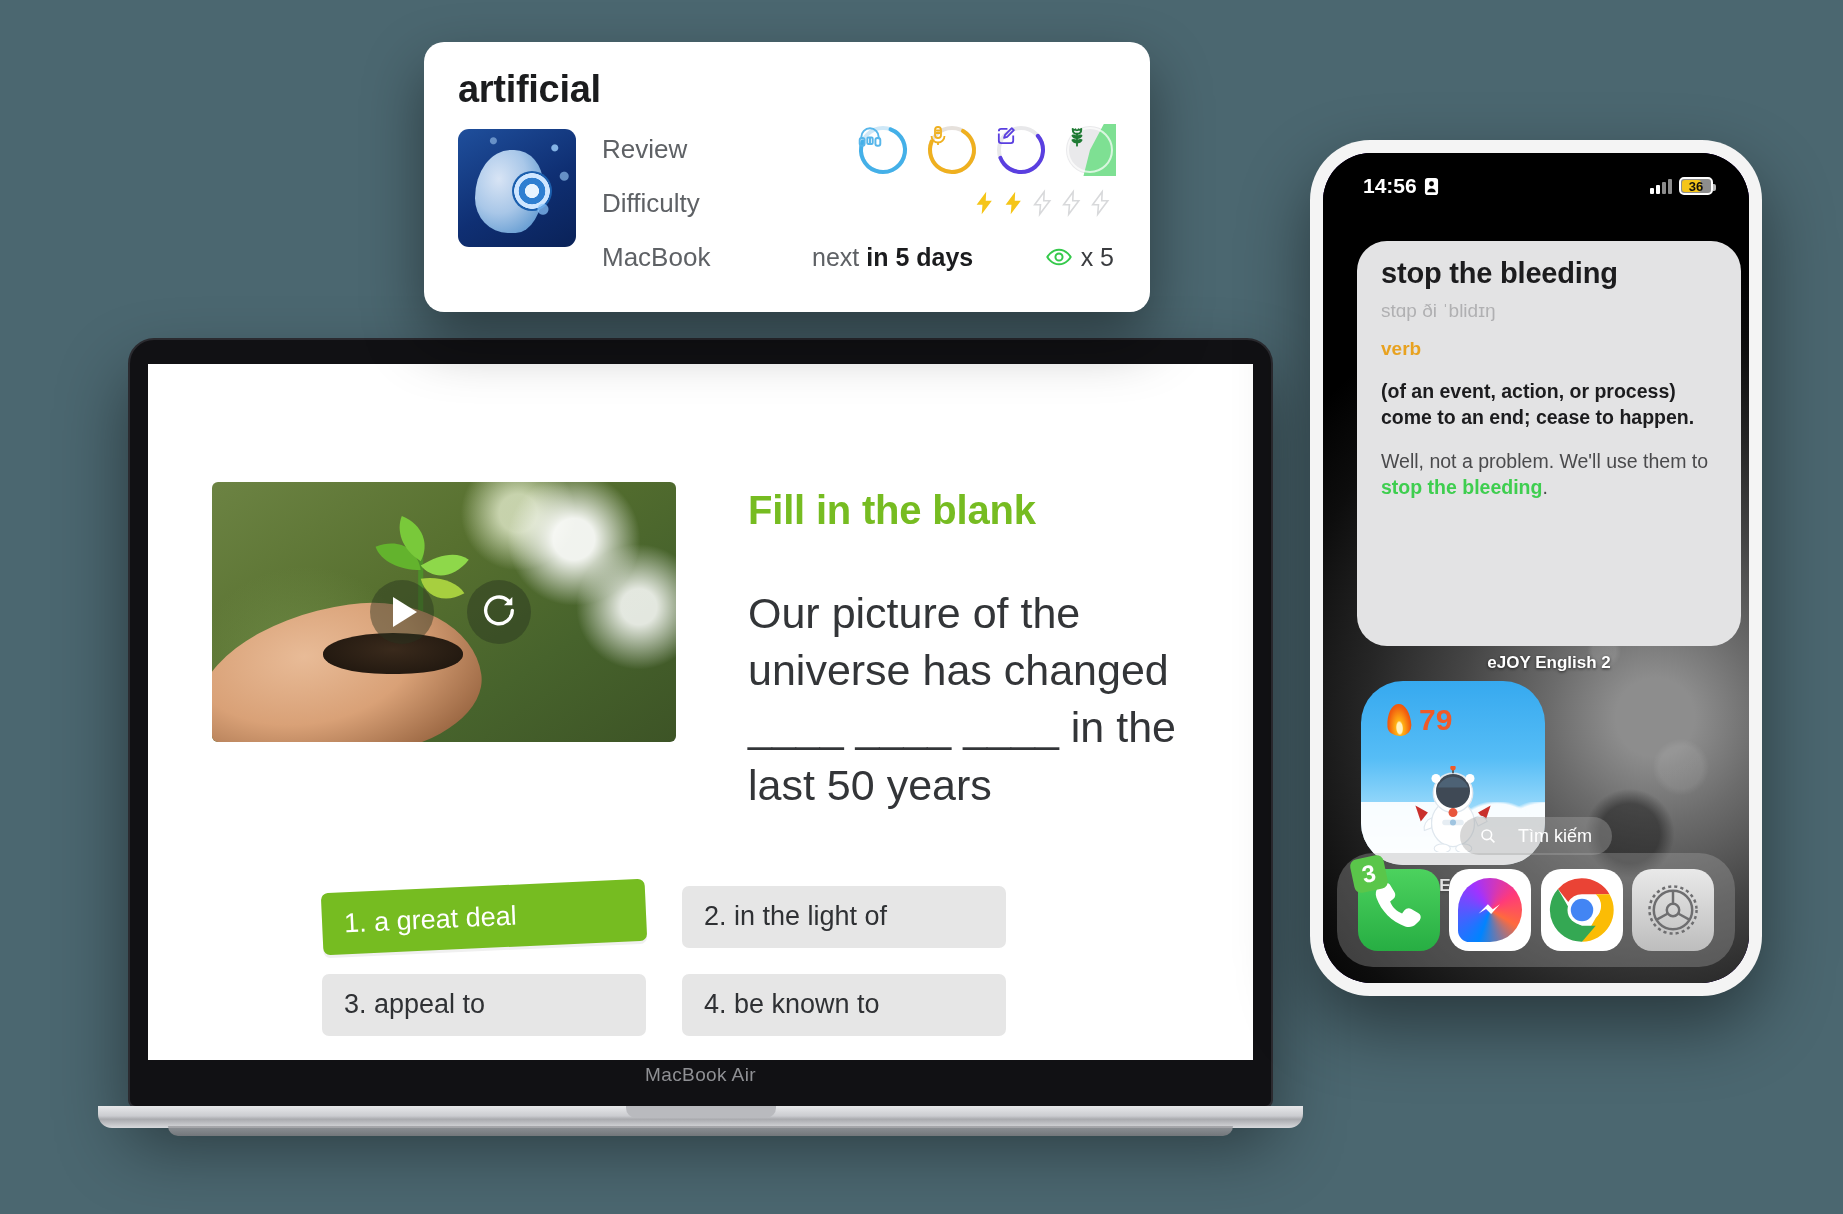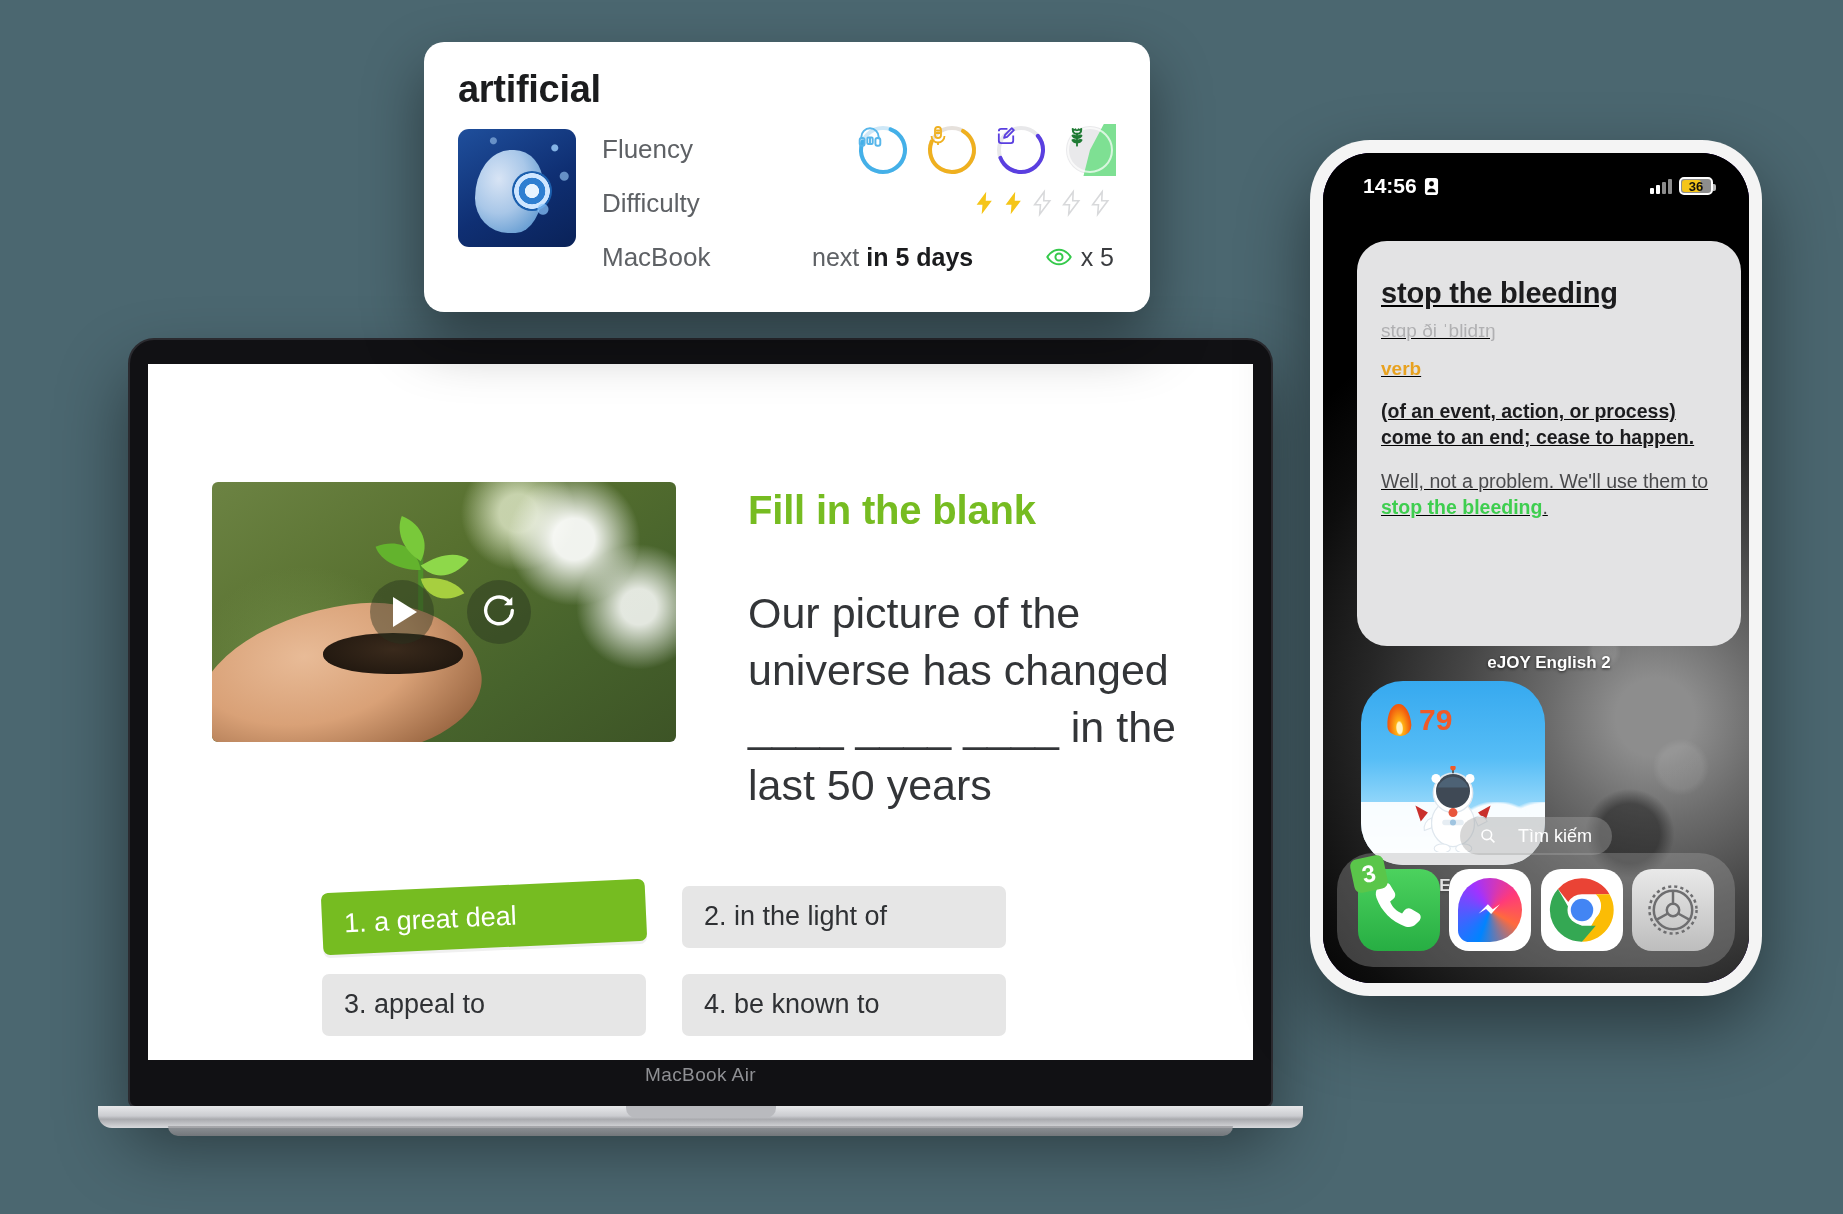--- a/index.html
+++ b/index.html
@@ -205,23 +205,22 @@
     background: #f5c518; border-radius: 3px;
   }
   .batt span { position: relative; font-size: 13px; color: #111; font-weight: 700; }
   .batt::after {
     content: ""; position: absolute; right: -5px; top: 5px; width: 3px; height: 7px;
     background: #b9b9b9; border-radius: 0 2px 2px 0;
   }
 
   .ip-widget {
     position: absolute; left: 34px; top: 88px; width: 384px; height: 405px;
-    background: #e3e3e4; border-radius: 30px; padding: 36px 24px;
+    background: #e3e3e4; border-radius: 30px; padding: 16px 24px;
     z-index: 3;
-    text-decoration: underline;
   }
   .w-word { font-size: 29px; font-weight: 700; color: #1c1c1e; letter-spacing: -.2px; }
   .w-ipa { margin-top: 10px; font-size: 19px; color: #b0b0b2; }
   .w-pos { margin-top: 16px; font-size: 19px; font-weight: 700; color: #e8a220; }
   .w-def { margin-top: 18px; font-size: 19.5px; line-height: 1.34; color: #1c1c1e; font-weight: 700; }
   .w-ex { margin-top: 18px; font-size: 19.5px; line-height: 1.34; color: #4a4a4c; }
   .w-ex .hl { color: #3ece4f; font-weight: 700; }
   .w-caption {
     position: absolute; left: 34px; top: 500px; width: 384px; text-align: center;
     color: #fff; font-size: 17px; font-weight: 600; z-index: 3;
@@ -415,21 +414,21 @@
 
     <div class="fc-body">
       <div class="fc-thumb">
         <div class="head"></div>
           <div class="gear"></div>
           <div class="dots"></div>
       </div>
       <div class="fc-rows">
 
         <div class="fc-row">
-          <span class="fc-label">Fluency</span>
+          <span class="fc-label">Review</span>
         </div>
 
         <div class="fc-row">
           <span class="fc-label">Difficulty</span>
           <span class="fc-mid"></span>
           <span class="fc-right bolts">
             <svg width="27" height="30" viewBox="0 0 24 24">
               <path d="M13.5 2 5 13.5h5.2L9.5 22 18.5 10h-5.4z" fill="#f5c518"></path>
               </svg>
             <svg width="27" height="30" viewBox="0 0 24 24">

